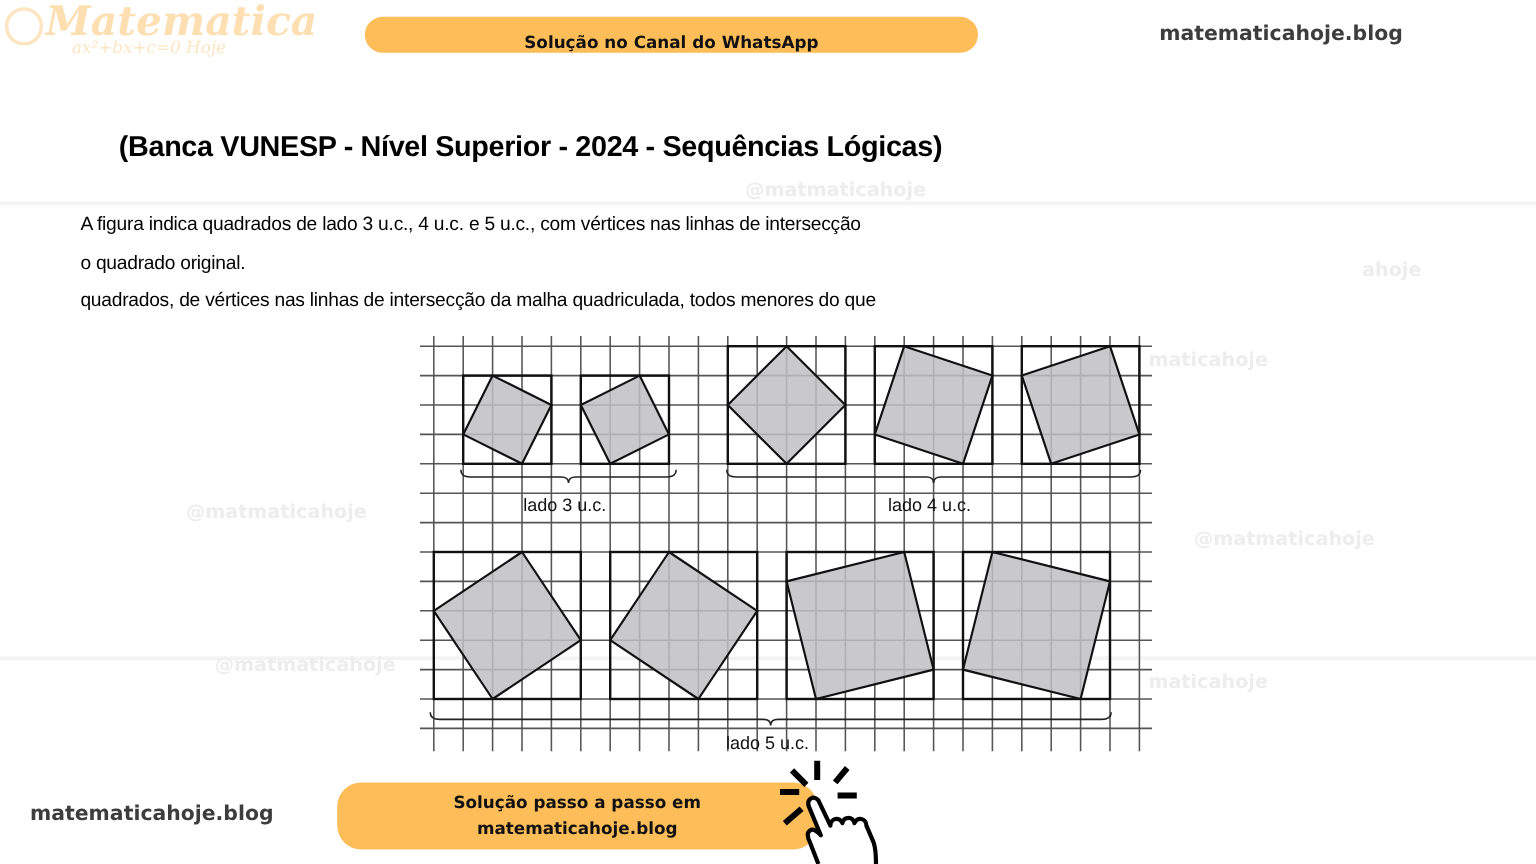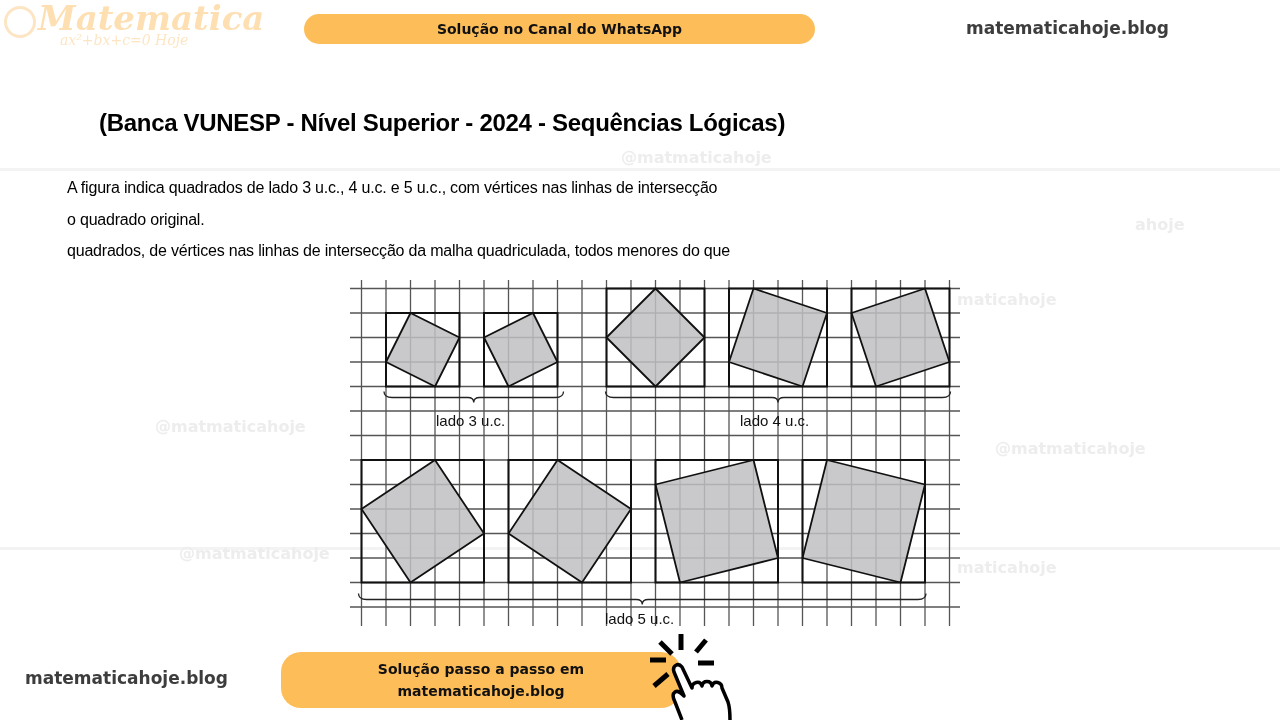--- a/index.html
+++ b/index.html
@@ -19,21 +19,21 @@
     position: absolute; left: 56px; top: 30px; font-size: 14px; color: #fde3bd;
     font-family: "DejaVu Serif", serif; white-space: nowrap;
   }
   .logo .logo-icon {
     position: absolute; left: 0px; top: 4px; width: 32px; height: 32px;
     border-radius: 50%; border: 3px solid #fde3bd; box-sizing: border-box;
   }
   .pill-top {
     position: absolute; left: 304px; top: 14px; width: 511px; height: 30px;
     background: #fdbd59; border-radius: 15px;
-    display: flex; align-items: center; justify-content: center;
+    display: flex; align-items: flex-end; justify-content: center;
     font-family: "DejaVu Sans", sans-serif; font-weight: bold; font-size: 14px; color: #111;
   }
   .site-top {
     position: absolute; left: 966px; top: 18px;
     font-family: "DejaVu Sans", sans-serif; font-weight: bold; font-size: 17px; color: #3d3d3d;
   }
   .site-bottom {
     position: absolute; left: 25px; top: 668px;
     font-family: "DejaVu Sans", sans-serif; font-weight: bold; font-size: 17px; color: #3d3d3d;
   }

